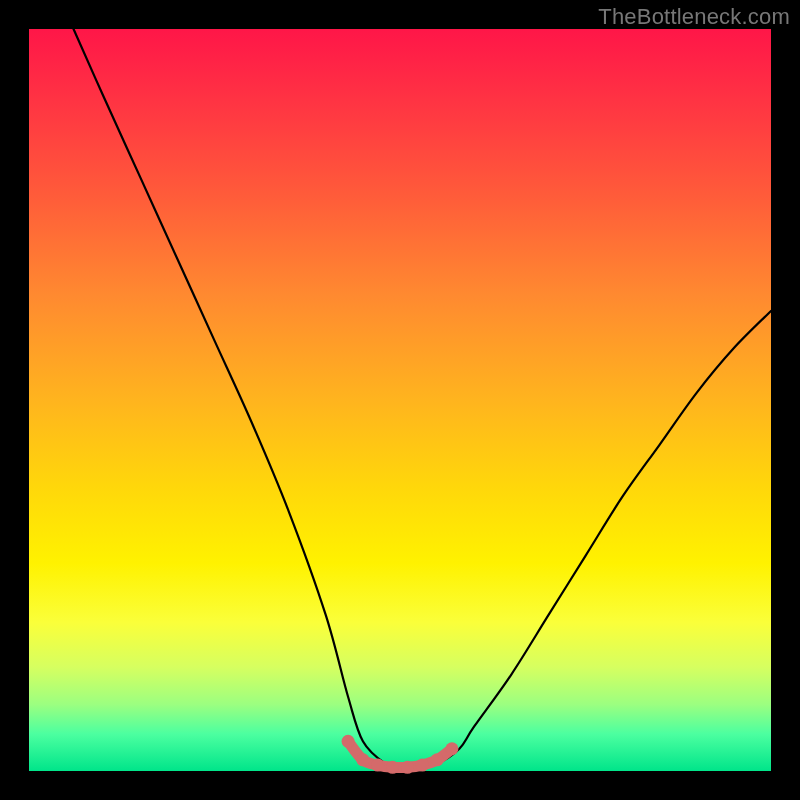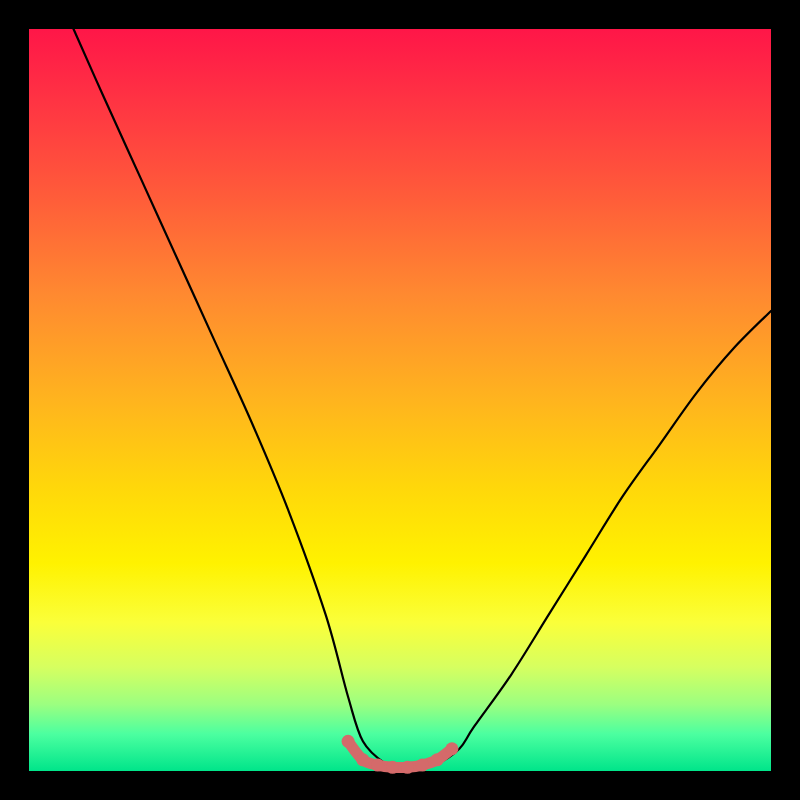--- a/index.html
+++ b/index.html
@@ -56,20 +56,21 @@
     width: 742px;
     height: 742px;
     overflow: visible;
   }
 </style>
 </head>
 <body>
 
 <div class="frame">
 
+  <div class="watermark">TheBottleneck.com</div>
 
   <div class="plot-area">
     <svg class="curve" viewBox="0 0 742 742" preserveAspectRatio="none">
       <path fill="none" stroke="#000" stroke-width="2.2" stroke-linecap="round" stroke-linejoin="round" d="M 44.52 0.00 C 49.47 11.13, 63.07 42.05, 74.20 66.78 C 85.33 91.51, 98.93 121.19, 111.30 148.40 C 123.67 175.61, 136.03 202.81, 148.40 230.02 C 160.77 257.23, 173.13 284.43, 185.50 311.64 C 197.87 338.85, 210.23 364.82, 222.60 393.26 C 234.97 421.70, 247.33 450.15, 259.70 482.30 C 272.07 514.45, 286.91 555.26, 296.80 586.18 C 306.69 617.10, 312.88 646.78, 319.06 667.80 C 325.24 688.82, 327.72 701.19, 333.90 712.32 C 340.08 723.45, 349.98 730.25, 356.16 734.58 C 362.34 738.91, 366.05 737.67, 371.00 738.29 C 375.95 738.91, 379.66 738.91, 385.84 738.29 C 392.02 737.67, 400.68 737.67, 408.10 734.58 C 415.52 731.49, 424.18 725.92, 430.36 719.74 C 436.54 713.56, 436.54 709.85, 445.20 697.48 C 453.86 685.11, 469.93 664.09, 482.30 645.54 C 494.67 626.99, 507.03 605.97, 519.40 586.18 C 531.77 566.39, 544.13 546.61, 556.50 526.82 C 568.87 507.03, 581.23 486.01, 593.60 467.46 C 605.97 448.91, 618.33 432.83, 630.70 415.52 C 643.07 398.21, 655.43 379.66, 667.80 363.58 C 680.17 347.50, 692.53 332.66, 704.90 319.06 C 717.27 305.46, 735.82 288.14, 742.00 281.96"></path>
       <path fill="none" stroke="#d46a6a" stroke-width="11" stroke-linecap="round" stroke-linejoin="round" d="M 319.06 712.32 C 321.53 715.41, 328.95 726.91, 333.90 730.87 C 338.85 734.83, 343.79 734.83, 348.74 736.06 C 353.69 737.30, 358.63 737.92, 363.58 738.29 C 368.53 738.66, 373.47 738.66, 378.42 738.29 C 383.37 737.92, 388.31 737.30, 393.26 736.06 C 398.21 734.83, 403.15 733.59, 408.10 730.87 C 413.05 728.15, 420.47 721.60, 422.94 719.74"></path>
       <g>
           <circle cx="319.06" cy="712.32" r="6.5" fill="#d46a6a"></circle>
           <circle cx="333.9" cy="730.87" r="6.5" fill="#d46a6a"></circle>
           <circle cx="348.74" cy="736.06" r="6.5" fill="#d46a6a"></circle>
           <circle cx="363.58" cy="738.29" r="6.5" fill="#d46a6a"></circle>

